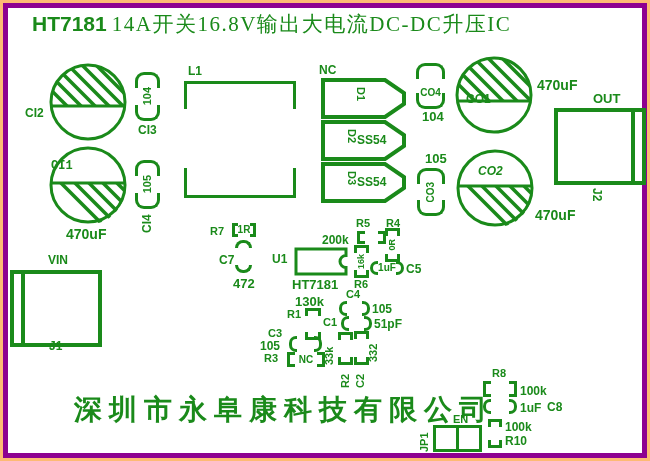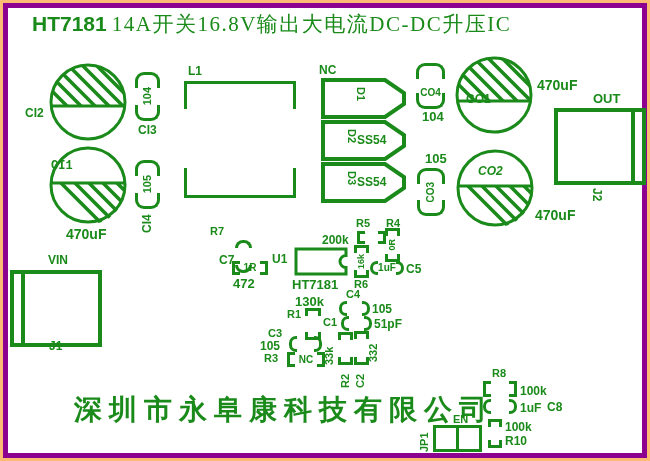--- a/index.html
+++ b/index.html
@@ -207,21 +207,21 @@
   </div>
   <span class="t v12 down" style="left:583px;top:180px;">J2</span>
 
   <span class="t v12" style="left:40px;top:246px;">VIN</span>
   <div class="conn" style="left:2px;top:262px;width:92px;height:77px;">
     <span class="iline" style="left:7px;"></span>
   </div>
   <span class="t v12" style="left:41px;top:332px;text-align:right;">J1</span>
 
   <span class="t" style="left:202px;top:218px;">R7</span>
-  <div class="cmp hz" style="left:224px;top:215px;width:36px;height:14px;margin-top:38px;">
+  <div class="cmp hz" style="left:224px;top:215px;width:24px;height:14px;">
     <span class="br a"></span>
     <span class="mid">1R</span>
     <span class="br b"></span>
   </div>
   <span class="t v12" style="left:199px;top:246px;padding-left:12px;">C7</span>
   <div class="cmp vt cap" style="left:227px;top:232px;width:17px;height:33px;">
     <span class="br a" style="border-radius:8px 8px 0 0;"></span>
     <span class="br b" style="border-radius:0 0 8px 8px;"></span>
   </div>
   <span class="t v13" style="left:225px;top:269px;">472</span>

